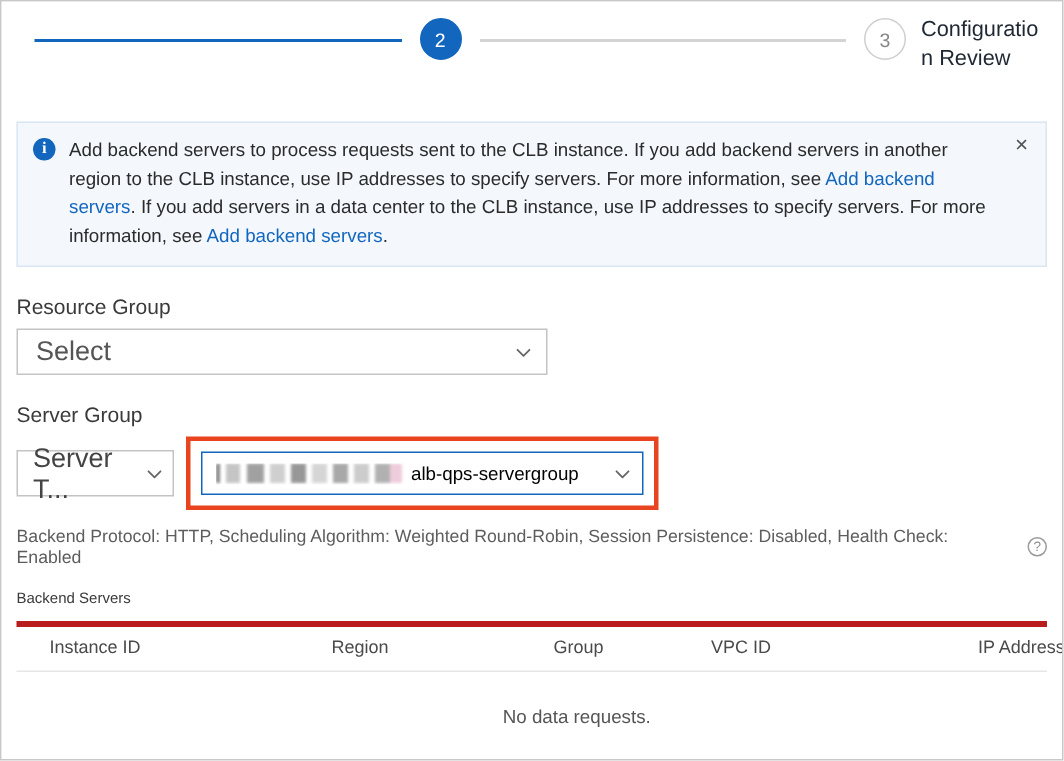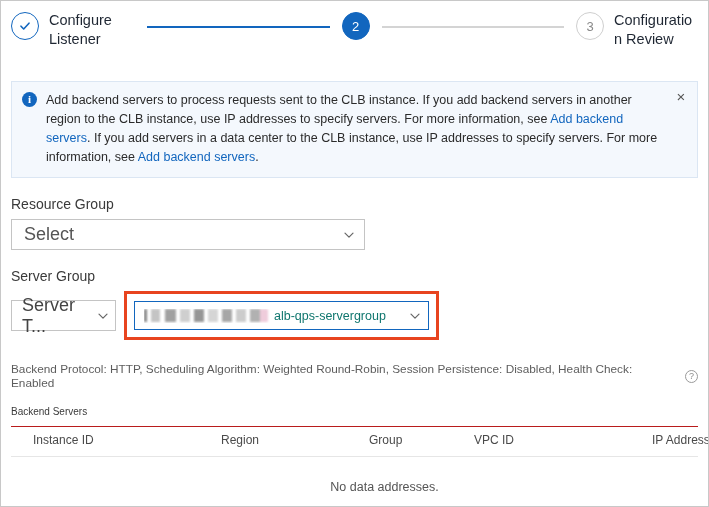--- a/index.html
+++ b/index.html
@@ -166,21 +166,21 @@
     background: #ffffff;
     display: flex;
     align-items: center;
     padding: 0 7px;
   }
   .select.sg-select {
     width: 100%;
     border: 1px solid #1266be;
     height: 29px;
     padding: 0 7px 0 9px;
-    color: #0f766e;
+    color: #000000;
     font-size: 12.5px;
   }
   .sg-value { display: flex; align-items: center; overflow: hidden; white-space: nowrap; }
   .blurred {
     display: inline-block;
     width: 124px; height: 13px;
     margin-right: 6px;
     border-radius: 1px;
     background:
       linear-gradient(90deg,
@@ -202,21 +202,21 @@
         rgba(255,255,255,0) 102px 106px,
         rgba(140,140,140,.68) 106px 116px,
         rgba(228,170,195,.6) 116px 124px);
     filter: blur(1.2px);
     vertical-align: middle;
   }
 
   .meta-line {
     font-size: 11.8px;
     color: #5d5d5d;
-    margin-top: 22px;
+    margin-top: 10px;
     display: flex;
     align-items: center;
     justify-content: space-between;
   }
   .help-icon {
     width: 13px; height: 13px;
     border-radius: 50%;
     border: 1px solid #9a9a9a;
     color: #8d8d8d;
     font-size: 9px;
@@ -229,21 +229,21 @@
 
   .section-title {
     font-size: 10px;
     color: #3a3a3a;
     margin: 16px 0 0 0;
   }
 
   
   .table {
     margin-top: 9px;
-    border-top: 1px solid #b91c1c;
+    border-top: 4px solid #b91c1c;
   }
   .thead {
     display: flex;
     font-size: 12px;
     color: #4a4a4a;
     padding: 6px 0 9px 0;
     border-bottom: 1px solid #e6e6e6;
   }
   .th { flex: 0 0 auto; }
   .th.c1 { width: 210px; padding-left: 22px; }
@@ -269,30 +269,20 @@
     padding: 16px 10px 0 12px;
   }
 </style>
 </head>
 <body>
 
 <div class="page">
 
   <div class="stepper">
 
-    <div class="step">
-      <div class="step-circle done">
-        <span>
-          <svg width="14" height="14" viewBox="0 0 14 14">
-              <path d="M3 7.2 L5.7 10 L11 4.2" fill="none" stroke="#1266be" stroke-width="1.6" stroke-linecap="round" stroke-linejoin="round"></path>
-            </svg>
-        </span>
-      </div>
-      <div class="step-label">Configure Listener</div>
-    </div>
 
     <div class="conn-wrap">
       <div class="connector blue"></div>
     </div>
 
     <div class="step">
       <div class="step-circle active">2</div>
     </div>
 
     <div class="conn-wrap">
@@ -358,21 +348,21 @@
     <div class="section-title">Backend Servers</div>
 
     <div class="table">
       <div class="thead">
         <div class="th c1">Instance ID</div>
         <div class="th c2">Region</div>
         <div class="th c3">Group</div>
         <div class="th c4">VPC ID</div>
         <div class="th c5">IP Address</div>
       </div>
-      <div class="empty-row">No data addresses.</div>
+      <div class="empty-row">No data requests.</div>
     </div>
 
     <div class="footer">
       
       
       
     </div>
 
   </div>
 </div>

